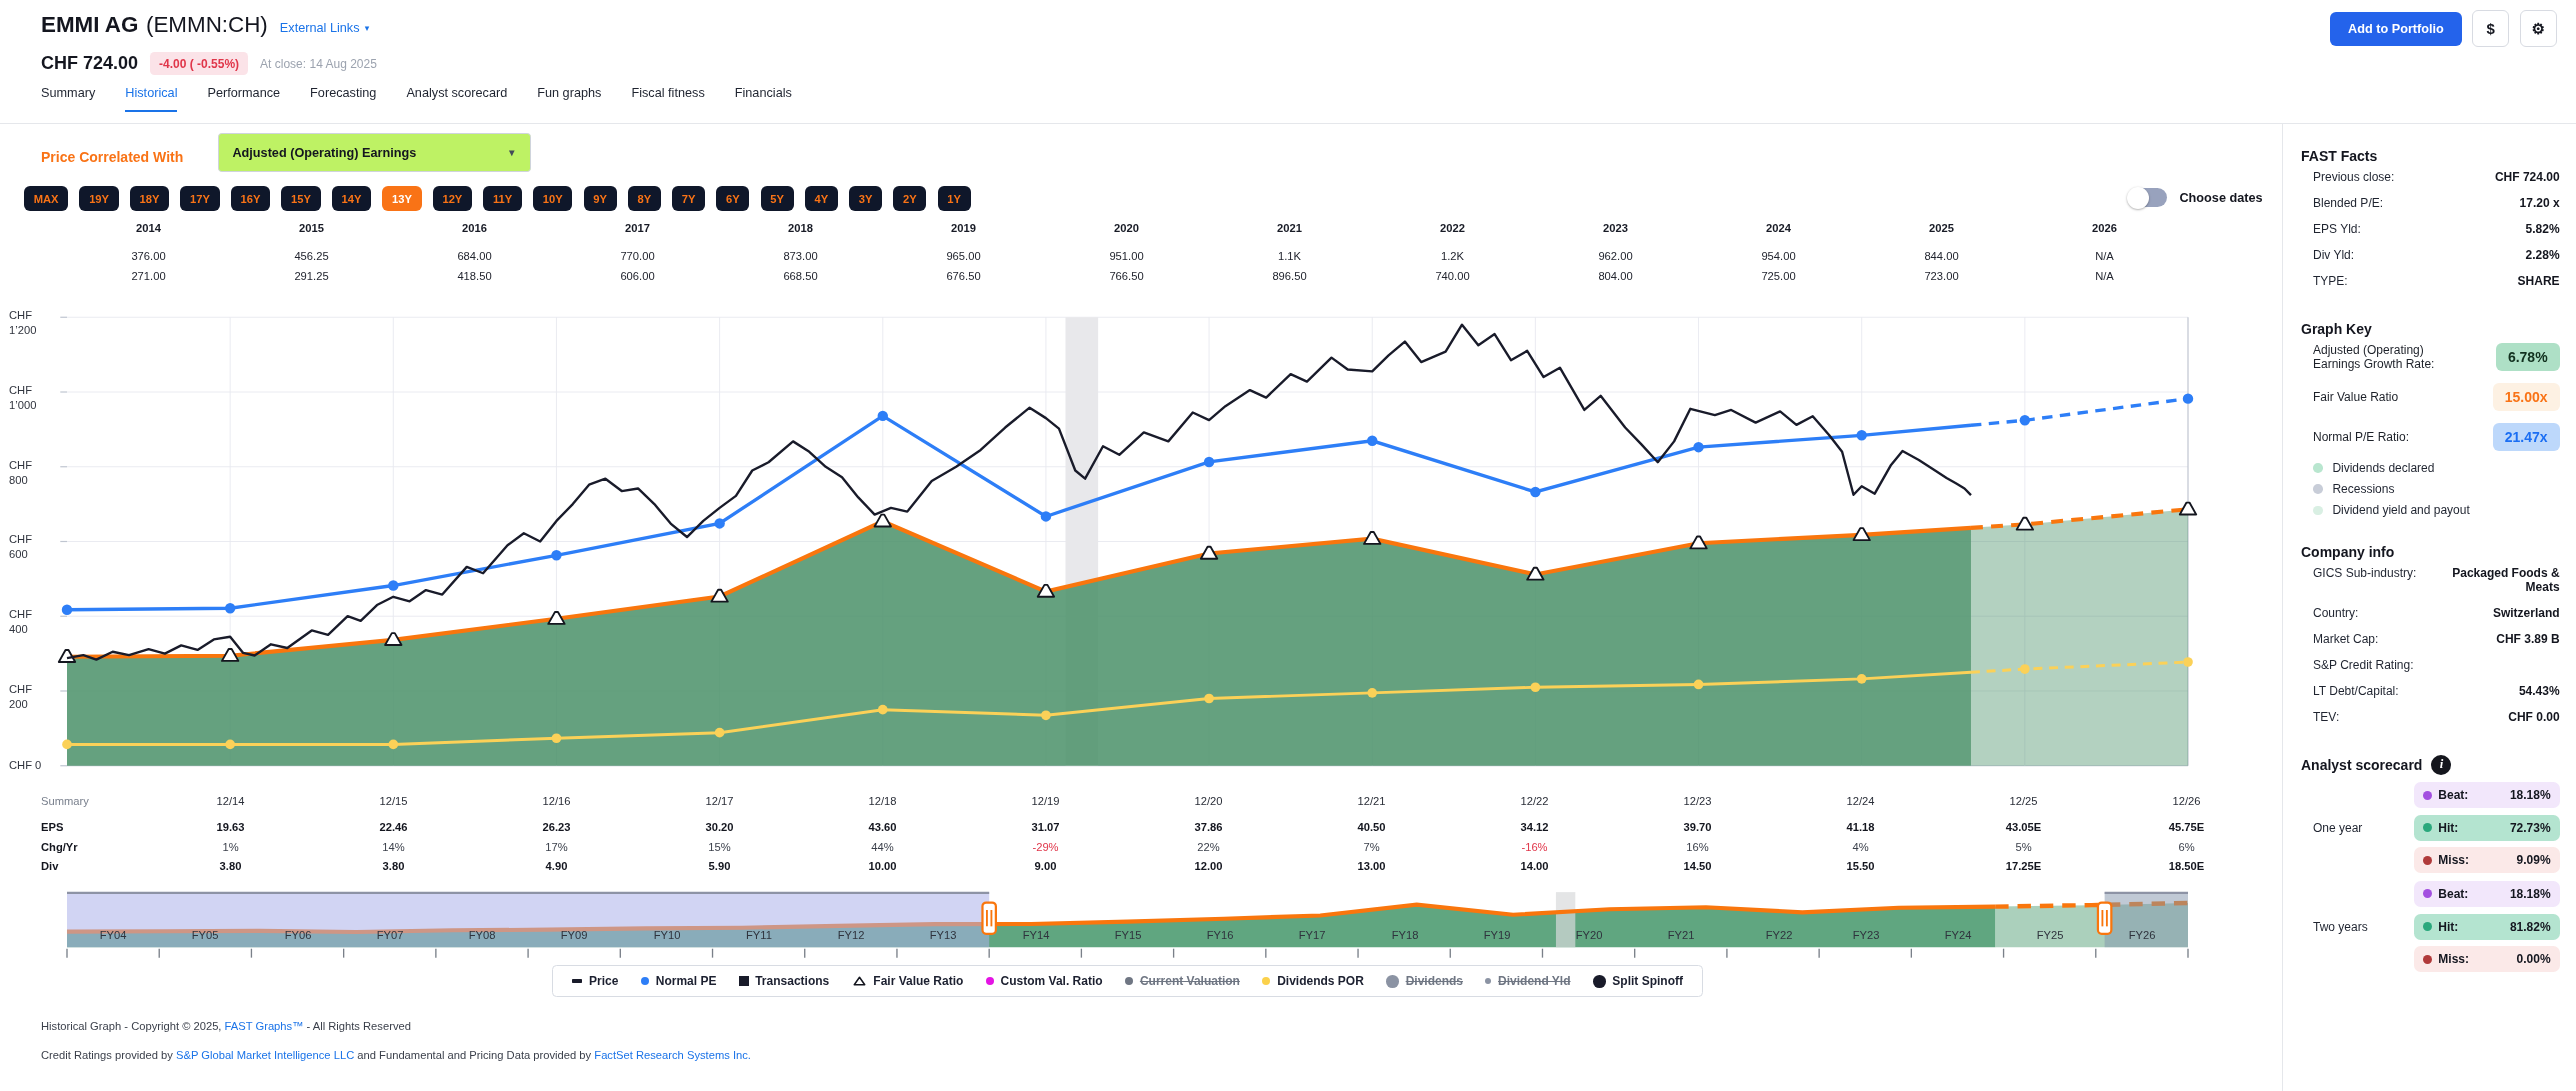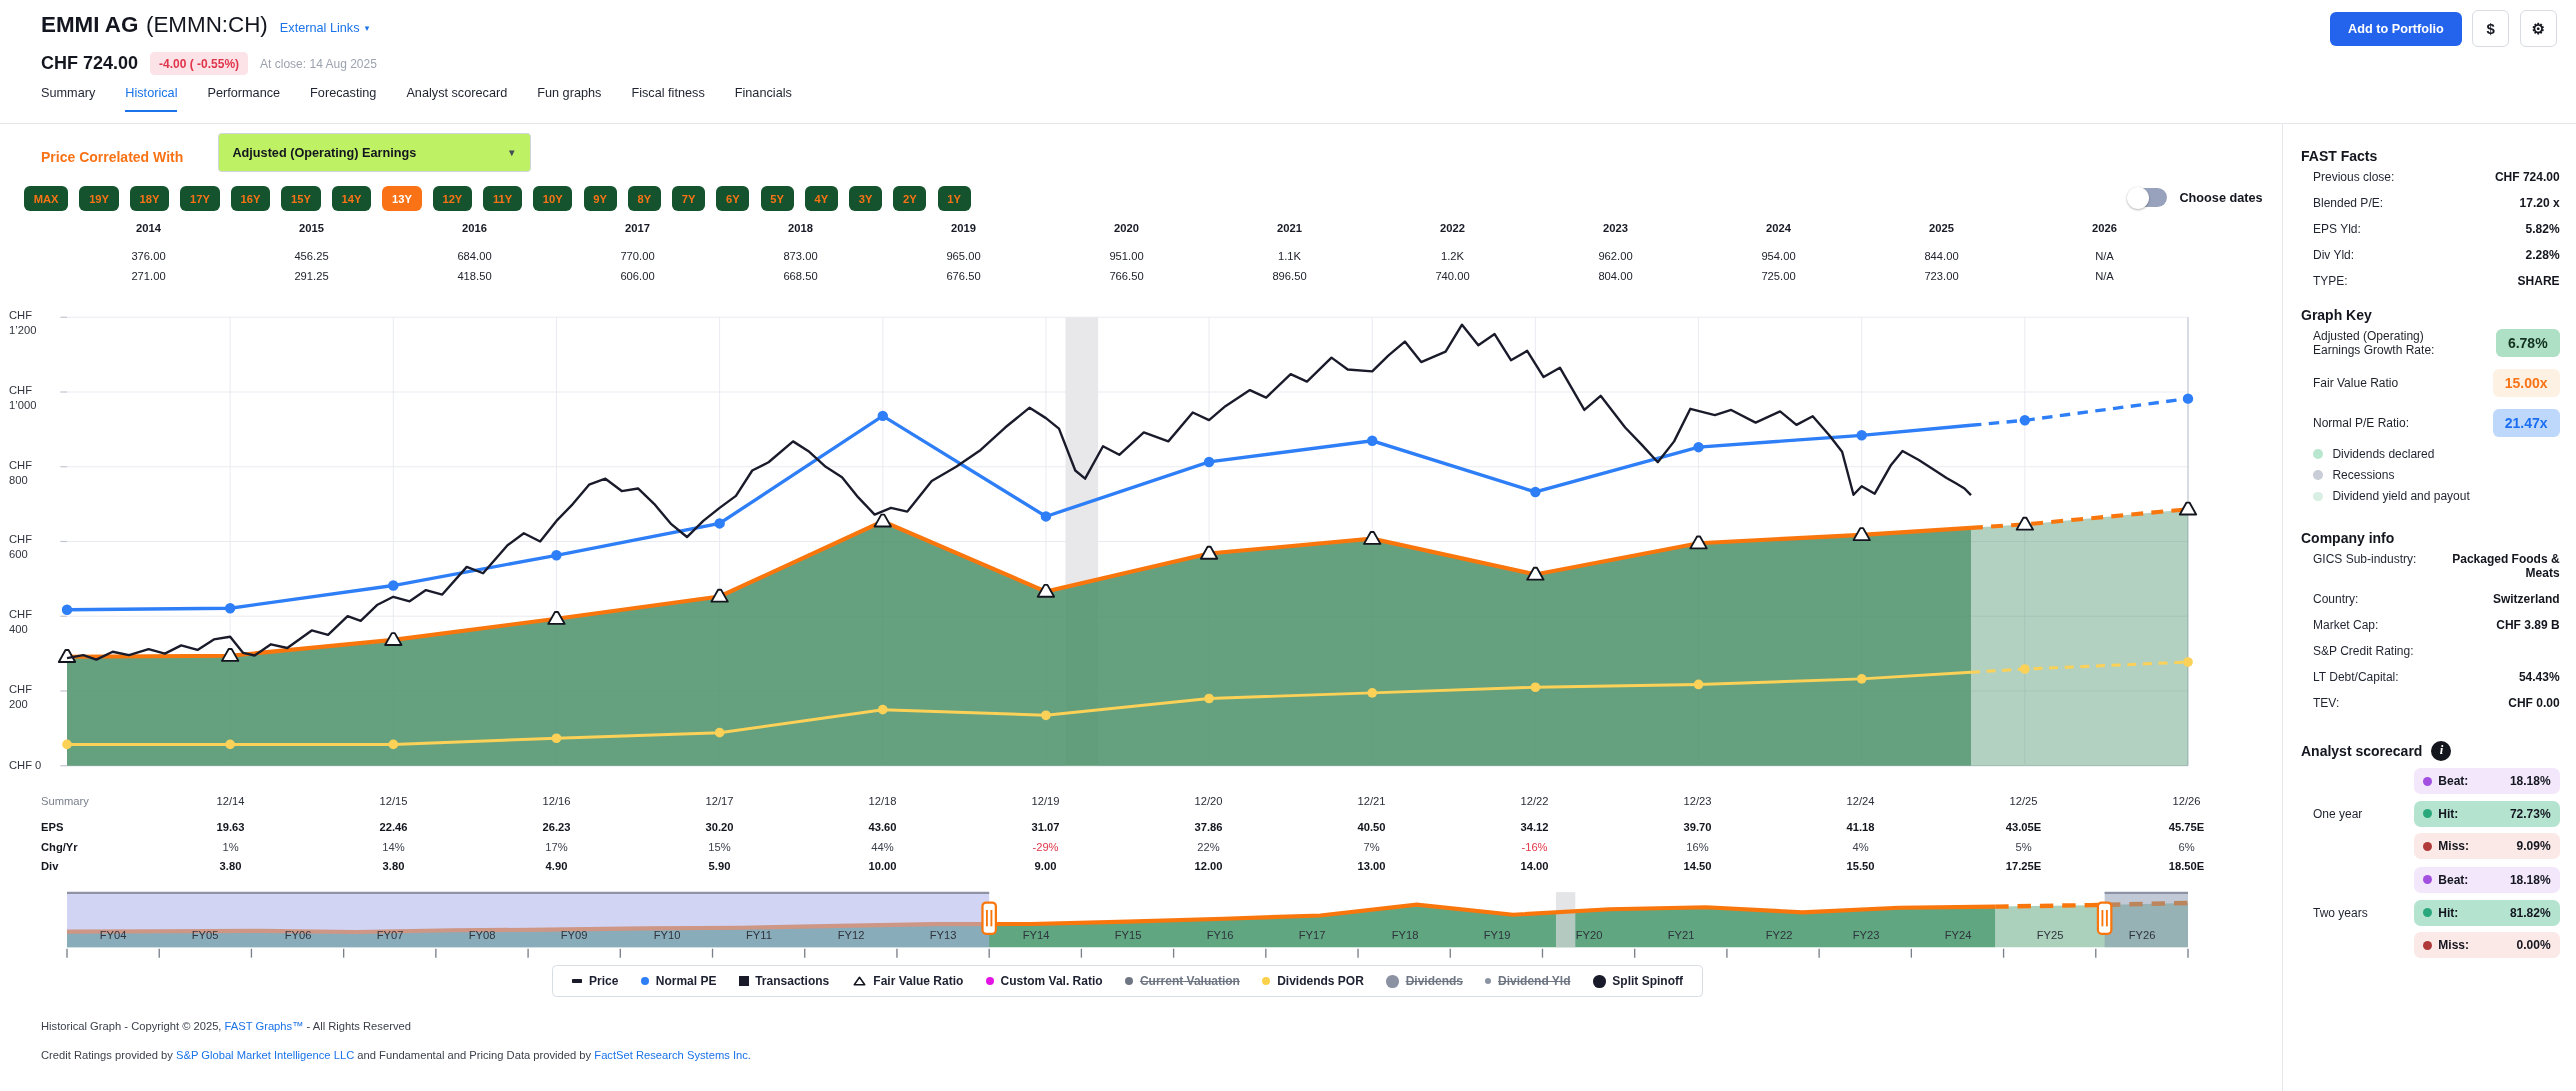--- a/index.html
+++ b/index.html
@@ -24,21 +24,21 @@
   #add-portfolio-btn { background:#2463eb; color:#fff; font-size:12.7px; font-weight:bold; border:none; border-radius:6px; padding:9.7px 18px; cursor:pointer; font-family:inherit; }
   .icon-btn { width:37px; height:37px; background:#fff; border:0.7px solid #d8dbe2; border-radius:6px; font-size:15px; font-weight:bold; color:#14161f; display:flex; align-items:center; justify-content:center; cursor:pointer; font-family:inherit; }
 
   
   #chart-area { position:absolute; left:0; top:124px; width:2282px; height:968px; }
   #price-corr-label { position:absolute; left:41px; top:24.6px; font-size:14px; font-weight:bold; color:#f97316; }
   #series-select { position:absolute; left:218px; top:9px; width:313px; height:39px; border:0.7px solid #cfd4dc; border-radius:3.7px; background:#bef264; display:flex; align-items:center; justify-content:space-between; padding:0 13.4px; cursor:pointer; }
   #series-select .val { font-size:12.7px; font-weight:bold; color:#14161f; }
   #series-select .caret { font-size:9.7px; color:#434a59; }
   #period-chips { position:absolute; left:24px; top:62px; display:flex; gap:11.2px; }
-  .chip { background:#14532d; color:#f97316; font-size:11.2px; font-weight:bold; border-radius:6px; padding:6.7px 9.7px; cursor:pointer; }
+  .chip { background:#0f172a; color:#f97316; font-size:11.2px; font-weight:bold; border-radius:6px; padding:6.7px 9.7px; cursor:pointer; }
   .chip.selected { background:#f97316; color:#fff; }
   #choose-dates { position:absolute; right:19.4px; top:64px; display:flex; align-items:center; gap:12px; }
   #toggle { width:39px; height:19.4px; background:#98a2bd; border-radius:9.7px; position:relative; cursor:pointer; }
   #toggle .knob { position:absolute; left:-1.5px; top:-1.5px; width:22.4px; height:22.4px; background:#fff; border-radius:50%; box-shadow:0 0.7px 2.2px rgba(0,0,0,.35); }
   #choose-dates .lbl { font-size:12.7px; font-weight:bold; color:#14161f; }
 
   #year-header { position:absolute; left:67px; top:98px; width:2121px; display:flex; }
   .ycol { width:163px; text-align:center; }
   .ycol .yr { font-size:11.2px; font-weight:bold; color:#181b26; }
   .ycol .hi { font-size:11.2px; color:#22252f; margin-top:15.6px; }
@@ -551,21 +551,21 @@
         <div class="side-row">
           <span class="sl">Div Yld:</span>
           <span class="sv">2.28%</span>
         </div>
         <div class="side-row">
           <span class="sl">TYPE:</span>
           <span class="sv">SHARE</span>
         </div>
       </div>
 
-    <div class="side-title" style="margin-top:13px">Graph Key</div>
+    <div class="side-title" style="margin-top:27px">Graph Key</div>
     <div id="graph-key-rows">
         <div class="gk-row">
           <span class="sl" style="max-width: 149px;">Adjusted (Operating) Earnings Growth Rate:</span>
           <span class="gk-badge" style="background: rgb(174, 224, 198); color: rgb(18, 49, 31);">6.78%</span>
         </div>
         <div class="gk-row">
           <span class="sl" style="max-width: 149px;">Fair Value Ratio</span>
           <span class="gk-badge" style="background: rgb(253, 241, 227); color: rgb(249, 115, 22);">15.00x</span>
         </div>
         <div class="gk-row">

